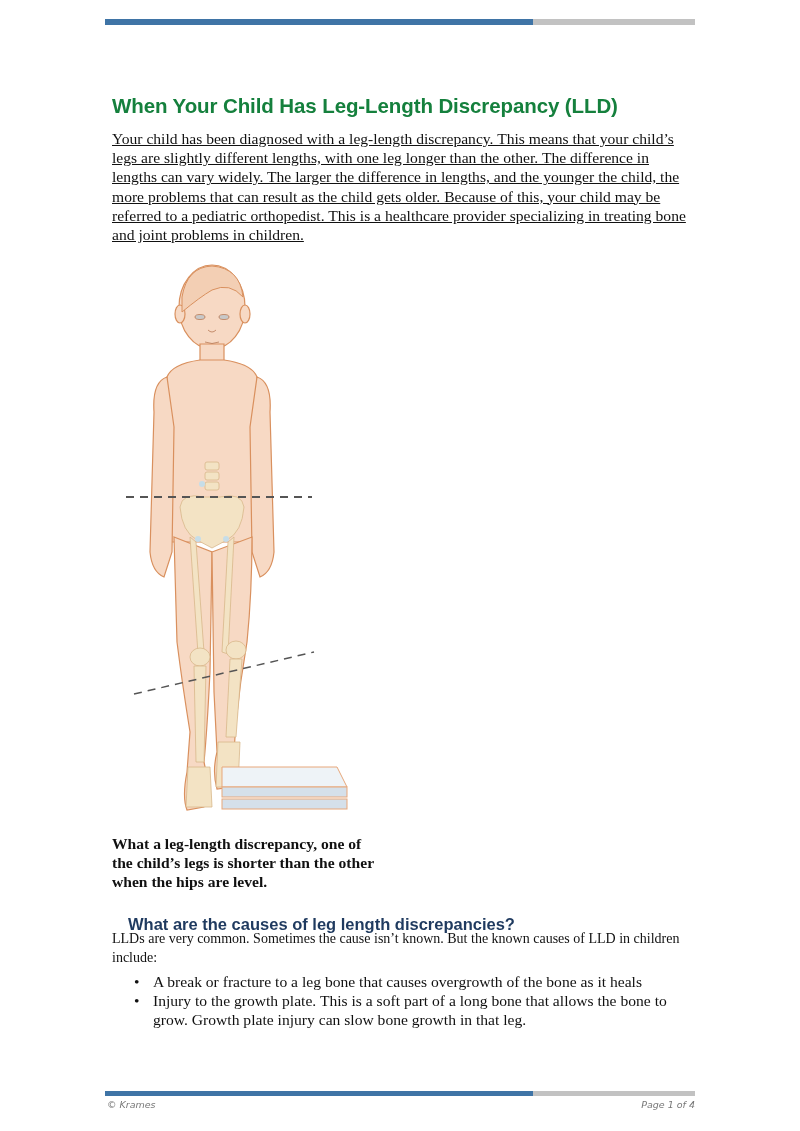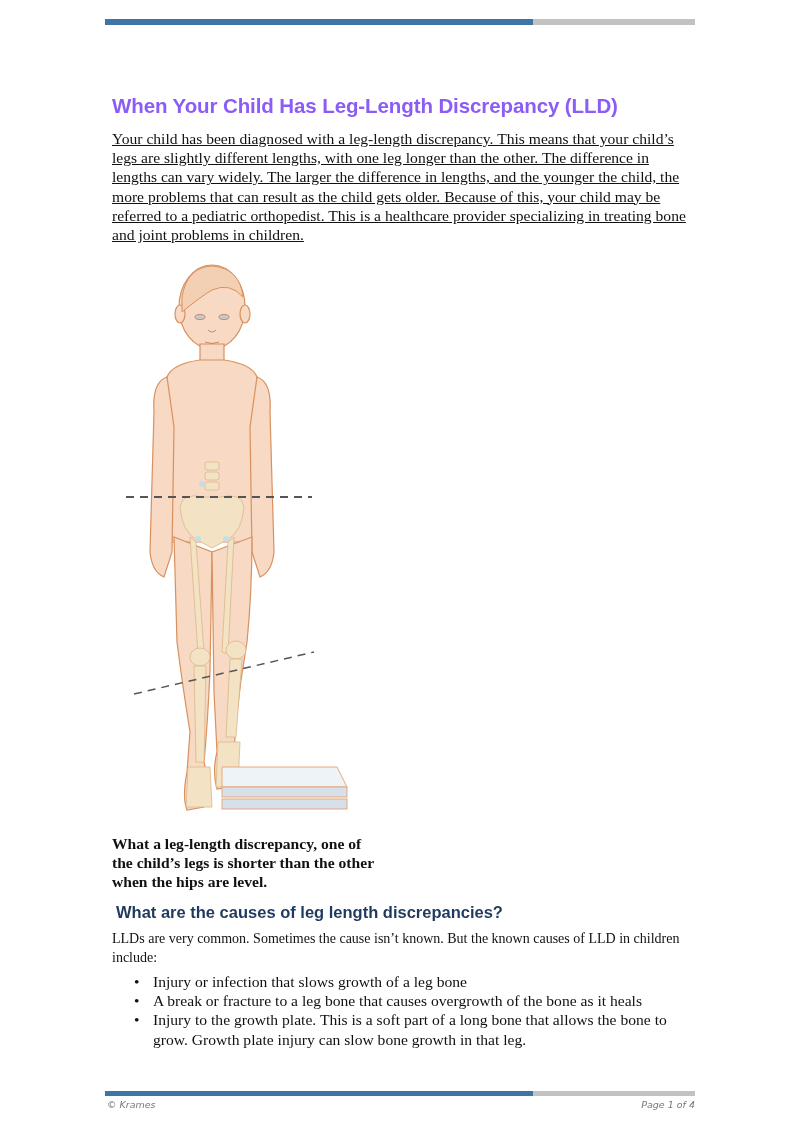--- a/index.html
+++ b/index.html
@@ -4,25 +4,25 @@
   <style>
     html, body { margin: 0; padding: 0; background: #ffffff; }
     body { width: 800px; height: 1131px; position: relative; overflow: hidden; font-family: "Liberation Serif", serif; color: #111; }
     .topbar { position: absolute; left: 105px; top: 19px; width: 590px; height: 6px; display: flex; }
     .topbar .blue { width: 428px; background: #3f74a6; }
     .topbar .gray { flex: 1; background: #c2c2c2; }
     .bottombar { position: absolute; left: 105px; top: 1091px; width: 590px; height: 5px; display: flex; }
     .bottombar .blue { width: 428px; background: #3f74a6; }
     .bottombar .gray { flex: 1; background: #c2c2c2; }
     .footer { position: absolute; left: 107px; top: 1099px; width: 588px; display: flex; justify-content: space-between; font-family: "DejaVu Sans", sans-serif; font-style: italic; font-size: 9.5px; color: #777; align-items: flex-end; }
-    h1 { position: absolute; left: 112px; top: 94px; margin: 0; font-family: "Liberation Sans", sans-serif; font-weight: bold; font-size: 20.5px; color: #8b5cf6; letter-spacing: -0.1px; white-space: nowrap; }
+    h1 { position: absolute; left: 112px; top: 94px; margin: 0; font-family: "Liberation Sans", sans-serif; font-weight: bold; font-size: 20.5px; color: #15803d; letter-spacing: -0.1px; white-space: nowrap; }
     .intro { position: absolute; left: 112px; top: 129px; width: 585px; margin: 0; font-size: 15.6px; line-height: 19.2px; text-decoration: underline; }
     .figure { position: absolute; left: 112px; top: 252px; width: 250px; height: 570px; }
     .caption { position: absolute; left: 112px; top: 834px; width: 270px; margin: 0; font-weight: bold; font-size: 15.6px; line-height: 19px; }
-    h2 { position: absolute; left: 112px; top: 899px; margin: 4px; font-family: "Liberation Sans", sans-serif; font-weight: bold; font-size: 16.5px; color: #1f3a5f; white-space: nowrap; }
+    h2 { position: absolute; left: 112px; top: 899px; margin: 16px; font-family: "Liberation Sans", sans-serif; font-weight: bold; font-size: 16.5px; color: #1f3a5f; white-space: nowrap; }
     .causes-intro { position: absolute; left: 112px; top: 929px; width: 585px; margin: 0; font-size: 14px; line-height: 19.2px; }
     ul.causes { position: absolute; left: 112px; top: 972px; width: 585px; margin: 0; padding: 0 0 0 41px; box-sizing: border-box; font-size: 15.6px; line-height: 19.2px; list-style: none; }
     ul.causes li { position: relative; margin: 0; }
     ul.causes li::before { content: "•"; position: absolute; left: -19px; top: 0; }
   </style>
 </head>
 <body>
 
 <div class="topbar">
   <div class="blue"></div>
@@ -99,21 +99,20 @@
   </svg>
 </div>
 
 <p class="caption">What a leg-length discrepancy, one of the child’s legs is shorter than the other when the hips are level.</p>
 
 <h2>What are the causes of leg length discrepancies?</h2>
 
 <p class="causes-intro">LLDs are very common. Sometimes the cause isn’t known. But the known causes of LLD in children include:</p>
 
 <ul class="causes">
-  <li>Injury or infection that slows growth of a leg bone</li>
   <li>A break or fracture to a leg bone that causes overgrowth of the bone as it heals</li>
   <li>Injury to the growth plate. This is a soft part of a long bone that allows the bone to grow. Growth plate injury can slow bone growth in that leg.</li>
 </ul>
 
 <div class="bottombar">
   <div class="blue"></div>
   <div class="gray"></div>
 </div>
 
 <div class="footer">

